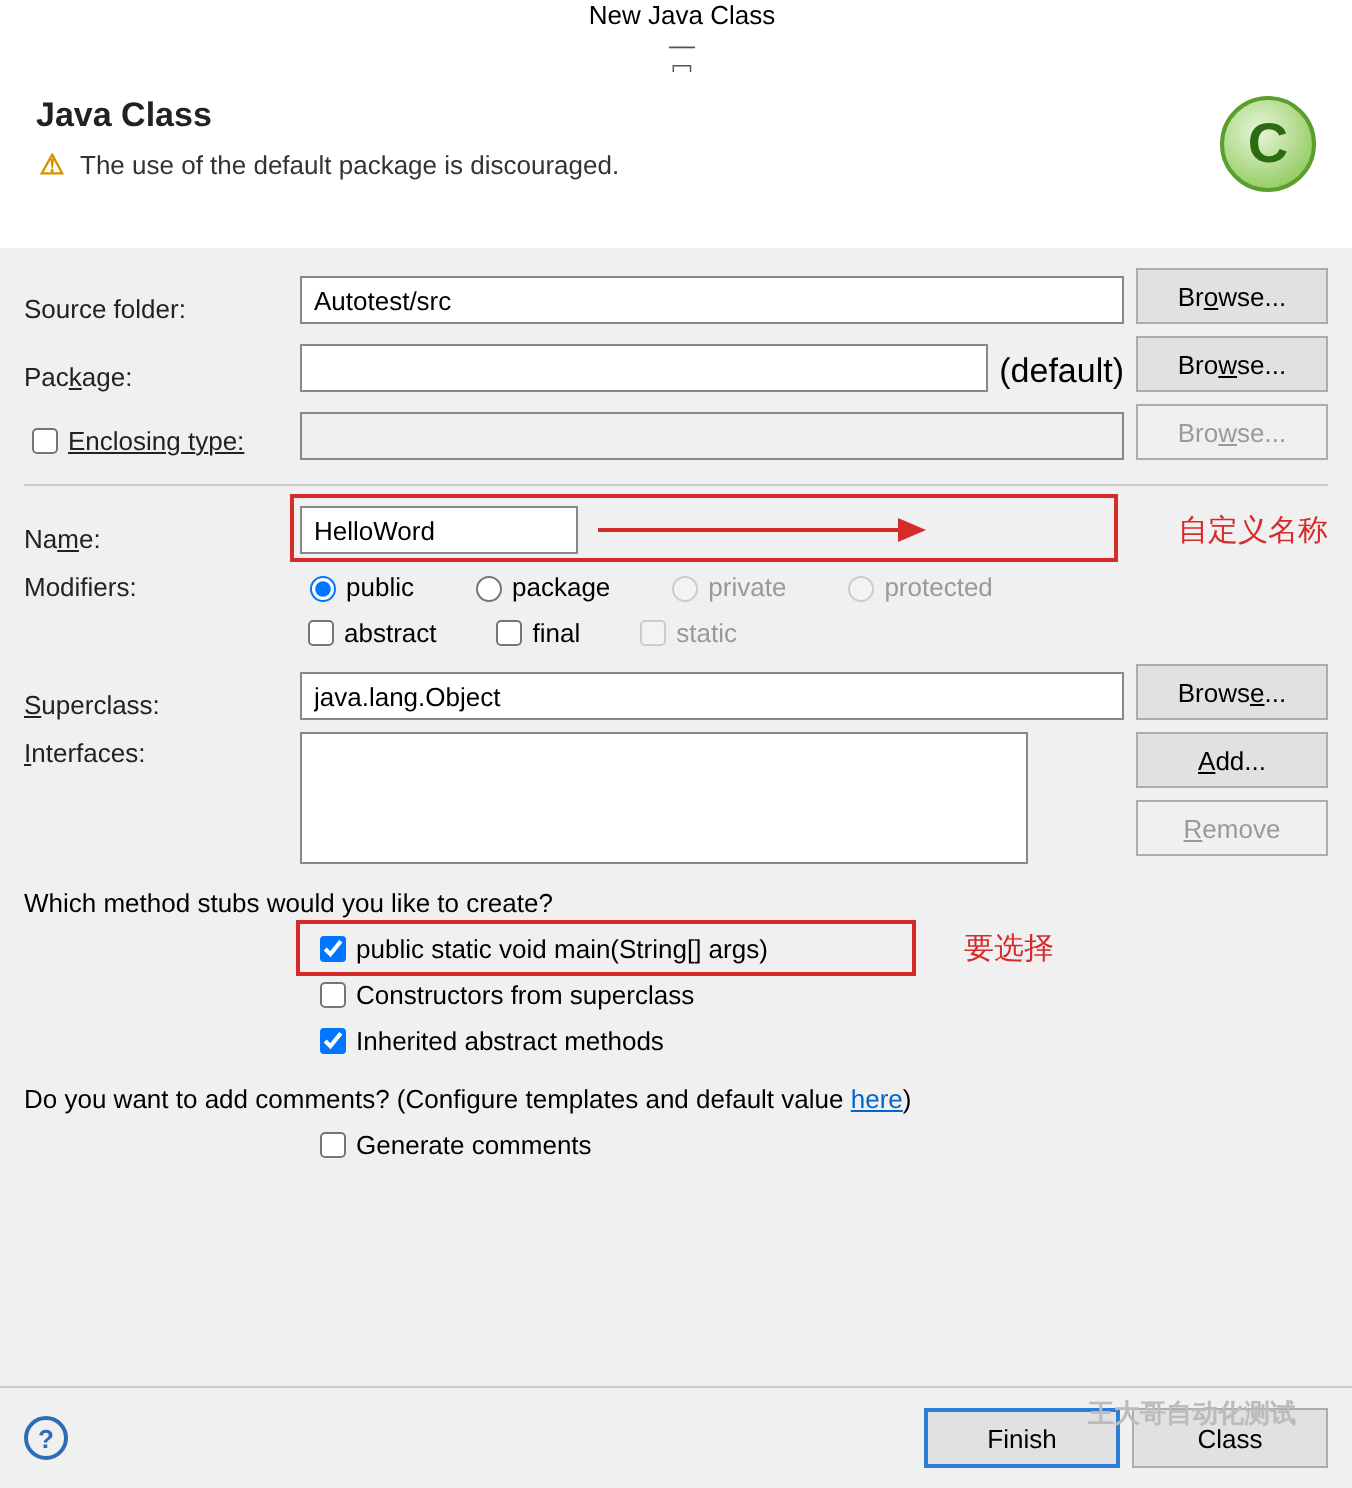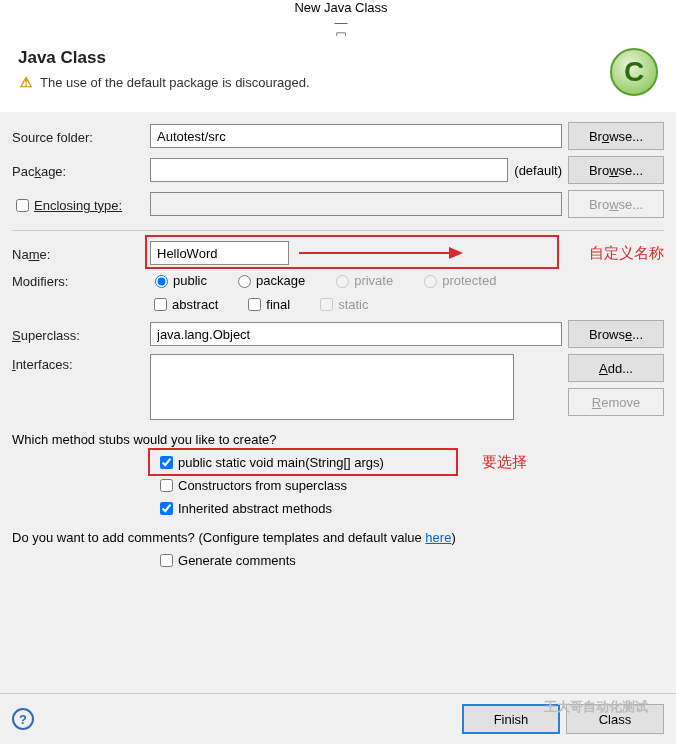--- a/index.html
+++ b/index.html
@@ -2,28 +2,28 @@
 <html><head>
 <meta charset="utf-8">
 <style>
 * { box-sizing: border-box; font-family: "Segoe UI", Tahoma, sans-serif; }
 body { margin: 0; width: 676px; height: 744px; background: #f0f0f0; display: flex; flex-direction: column; }
 .titlebar { height: 36px; background: #fff; display: flex; align-items: center; padding: 0 4px 0 10px; flex-direction: column; }
 .title-icon { width: 16px; height: 16px; background: radial-gradient(circle at 30% 30%, #fff, #6a4fcf); border-radius: 50%; margin-right: 8px; }
 .title-text { flex: 1; font-size: 13px; color: #000; }
 .win-btn { width: 46px; height: 30px; display: flex; align-items: center; justify-content: center; font-size: 13px; color: #555; cursor: pointer; }
 .win-btn.close { font-size: 18px; }
-.header { background: #fff; padding: 12px 18px 16px 18px; display: flex; position: relative; }
+.header { background: #fff; padding: 12px 18px 28px 18px; display: flex; position: relative; }
 .header-left { flex: 1; }
 .header-title { font-size: 17px; font-weight: 600; color: #222; margin-bottom: 6px; }
 .header-warn { display: flex; align-items: center; color: #333; font-size: 13px; }
 .warn-icon { width: 16px; height: 16px; margin-right: 6px; display: inline-flex; align-items: center; justify-content: center; color: #d99100; font-weight: bold; font-size: 14px; }
 .class-icon { width: 48px; height: 48px; border-radius: 50%; background: radial-gradient(circle at 40% 35%, #e8f5d9, #7cc142); display: flex; align-items: center; justify-content: center; color: #2d6b12; font-size: 28px; font-weight: 700; border: 2px solid #5a9e2e; }
 .body { flex: 1; padding: 10px 12px; background: #f0f0f0; display: flex; flex-direction: column; overflow: hidden; }
-.row { display: flex; align-items: center; margin-bottom: 6px; }
+.row { display: flex; align-items: flex-end; margin-bottom: 6px; }
 .row.top { align-items: flex-start; }
 .lbl { width: 138px; font-size: 13px; color: #222; padding-top: 3px; }
 .lbl .u { text-decoration: underline; }
 input[type=text], textarea { font-size: 13px; padding: 3px 6px; border: 1px solid #888; background: #fff; }
 input[type=text] { height: 24px; }
 input[type=text]:disabled { background: #f0f0f0; color: #888; }
 .btn { height: 28px; width: 96px; border: 1px solid #adadad; background: #e1e1e1; font-size: 13px; margin-left: 6px; cursor: pointer; }
 .btn:disabled { color: #9a9a9a; background: #f0f0f0; }
 .btn .u { text-decoration: underline; }
 .fld { flex: 1; }
@@ -80,21 +80,21 @@
 
   <div class="row">
     <div class="lbl"><span>Source folder:</span></div>
     <input type="text" class="fld" value="Autotest/src" style="">
     <button class="btn">Br<span class="u">o</span>wse...</button>
   </div>
 
   <div class="row">
     <div class="lbl">Pac<span class="u">k</span>age:</div>
     <input type="text" class="fld" value="" style="">
-    <span style="margin-left:6px;font-size:13px;">(default)</span>
+    <span style="margin-left:6px;font-size:17px;">(default)</span>
     <button class="btn">Bro<span class="u">w</span>se...</button>
   </div>
 
   <div class="row">
     <div class="lbl" style="display:flex;align-items:center;text-decoration:underline;">
       <input type="checkbox" style="">
       <span>Enclosing t<span class="u">y</span>pe:</span>
     </div>
     <input type="text" class="fld" disabled="" style="">
     <button class="btn" disabled="">Bro<span class="u">w</span>se...</button>

